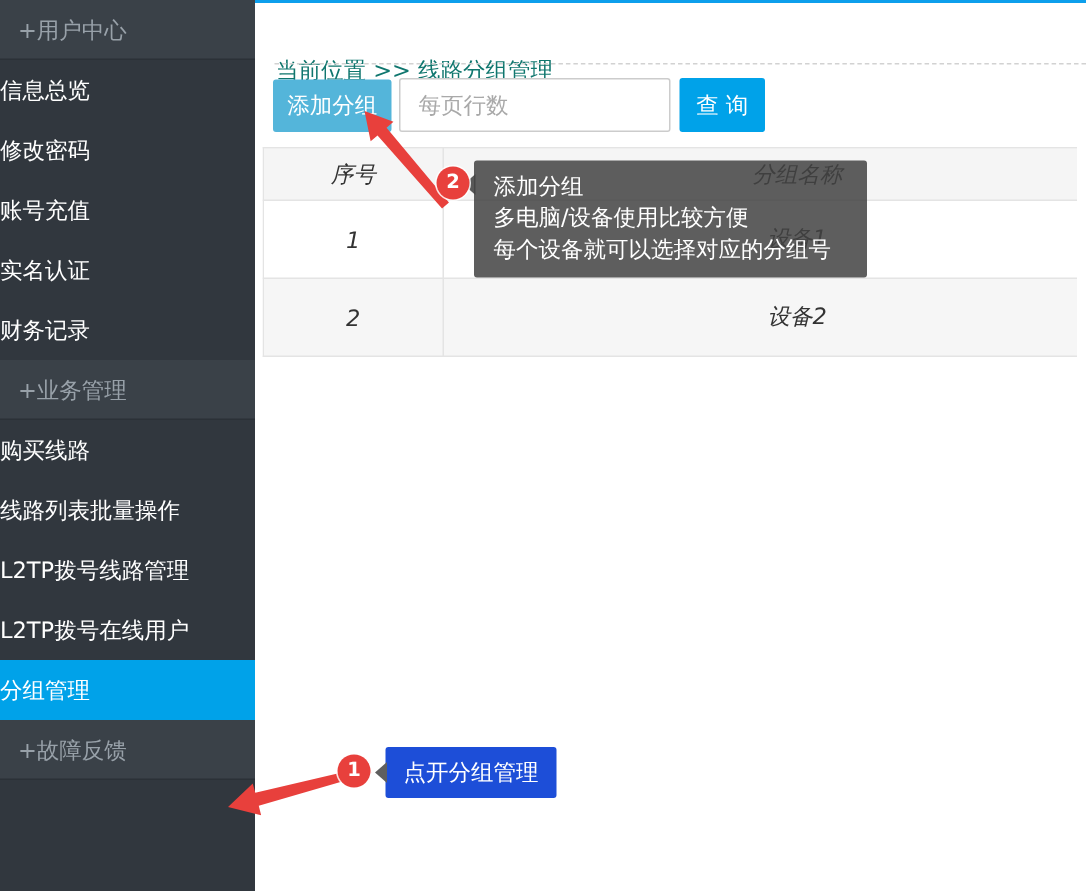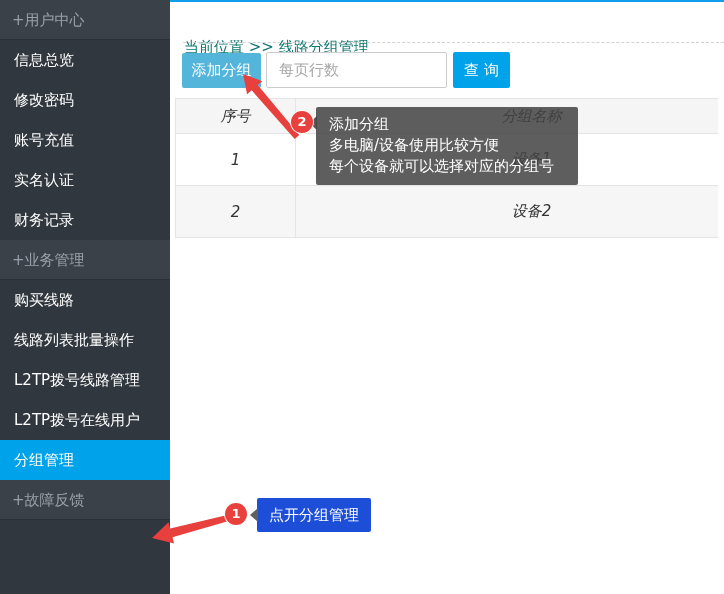--- a/index.html
+++ b/index.html
@@ -5,21 +5,21 @@
   * { margin:0; padding:0; box-sizing:border-box; }
   html,body { width:724px; height:594px; overflow:hidden; background:#fff;
     font-family:"DejaVu Sans","Liberation Sans",sans-serif; }
   #page { position:relative; width:724px; height:594px; background:#fff; }
 
   
   #sidebar { position:absolute; left:0; top:0; width:170px; height:594px;
     background:#31373e; z-index:10; }
   .side-header { height:40px; line-height:40px; padding-left:12px;
     background:#3a4148; color:#98a1a9; font-size:15px; border-bottom:1px solid #2b3137; }
-  .side-item { height:40px; line-height:40px; padding-left:14px;
+  .side-item { height:40px; line-height:40px; 
     color:#ffffff; font-size:15px; cursor:pointer; }
   .side-item.active { color:#fff; }
 
   
   #topline { position:absolute; left:170px; top:0; width:554px; height:2px; z-index:11; }
   #breadcrumb { position:absolute; left:184px; top:13px; font-size:15px; color:#0f766e; z-index:11;margin-top:25px; }
   #dashline { position:absolute; left:183px; top:42px; width:541px; height:0;
     border-top:1px dashed #d2d2d2; z-index:11; }
 
   #add-btn { position:absolute; left:182px; top:53px; width:79px; height:35px;

